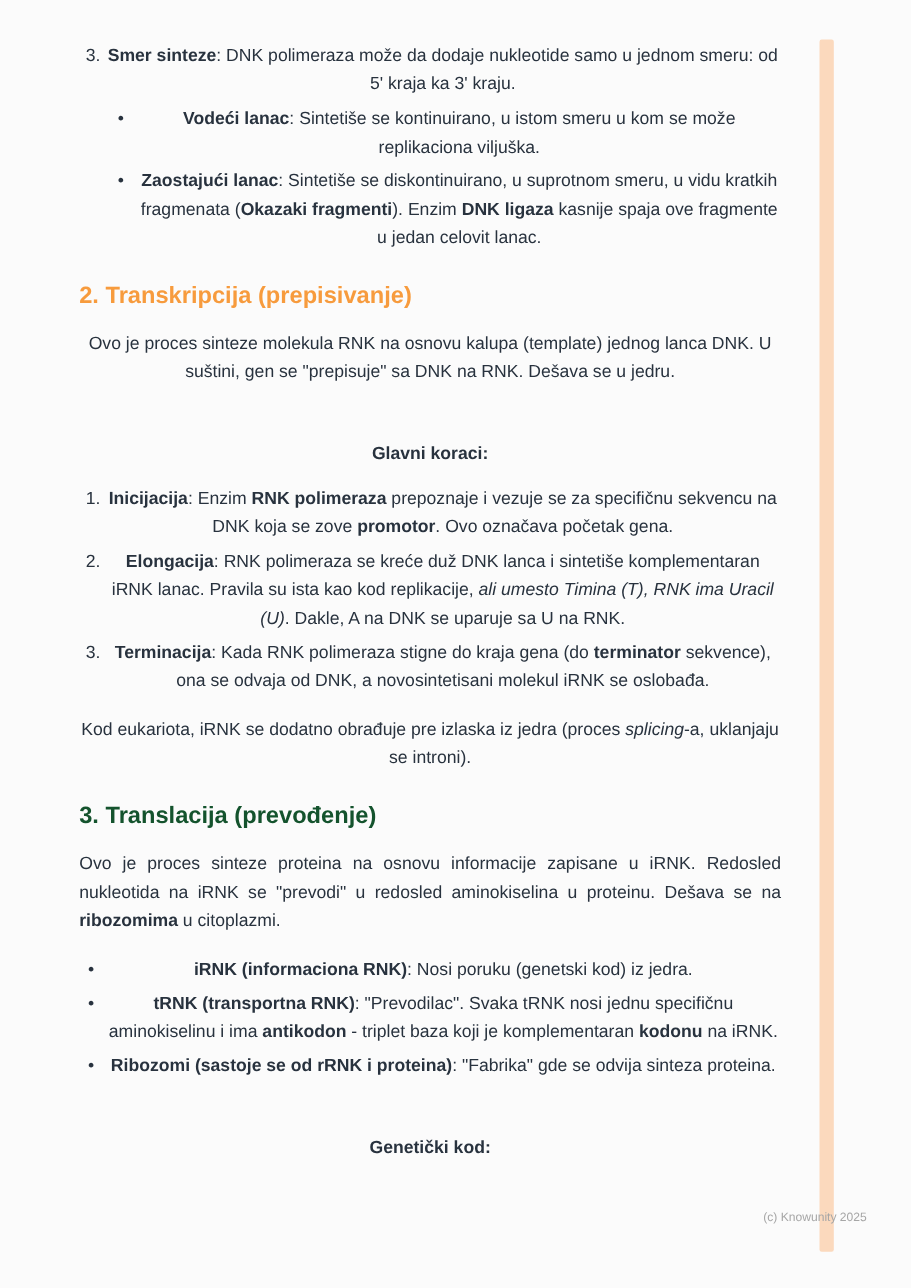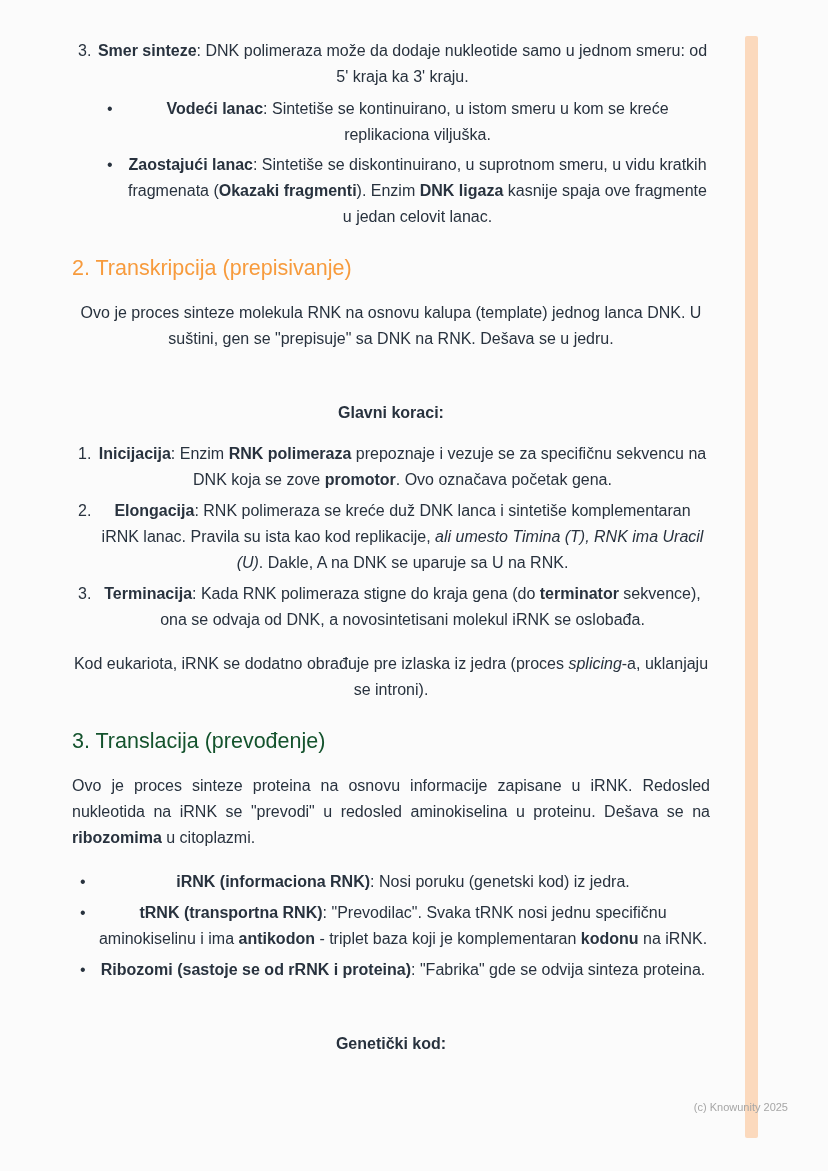--- a/index.html
+++ b/index.html
@@ -31,21 +31,21 @@
     line-height: 26px;
     text-align: center;
   }
   .b { font-weight: 700; }
   .i { font-style: italic; }
   .p-block { margin-bottom: 18px; }
   .justify { text-align: justify; }
   h2.section {
     font-size: 21.5px;
     line-height: 28px;
-    font-weight: 400;
+    font-weight: 700;
     margin: 24px 0 18px 0;
   }
   .subhead {
     font-size: 16px;
     line-height: 26px;
     font-weight: 700;
     margin-bottom: 15px;
     margin-top: 48px;
   }
   .list { margin-bottom: 18px; }
@@ -80,21 +80,21 @@
   <div class="content">
 
     <div class="list">
       <div class="item oli">
         <span class="num">3.</span>
         <div class="litext"><span class="b">Smer sinteze</span><span>: DNK polimeraza može da dodaje nukleotide samo u jednom smeru: od 5' kraja ka 3' kraju.</span></div>
       </div>
       <div class="sublist">
         <div class="item">
           <span class="dot">•</span>
-          <div class="litext"><span class="b">Vodeći lanac</span><span>: Sintetiše se kontinuirano, u istom smeru u kom se kreće replikaciona viljuška.</span></div>
+          <div class="litext"><span class="b">Vodeći lanac</span><span>: Sintetiše se kontinuirano, u istom smeru u kom se može replikaciona viljuška.</span></div>
         </div>
         <div class="item">
           <span class="dot">•</span>
           <div class="litext"><span class="b">Zaostajući lanac</span><span>: Sintetiše se diskontinuirano, u suprotnom smeru, u vidu kratkih fragmenata (</span><span class="b">Okazaki fragmenti</span><span>). Enzim </span><span class="b">DNK ligaza</span><span> kasnije spaja ove fragmente u jedan celovit lanac.</span></div>
         </div>
       </div>
     </div>
 
     <h2 class="section" style="color: rgb(247, 155, 61);">2. Transkripcija (prepisivanje)</h2>
 

